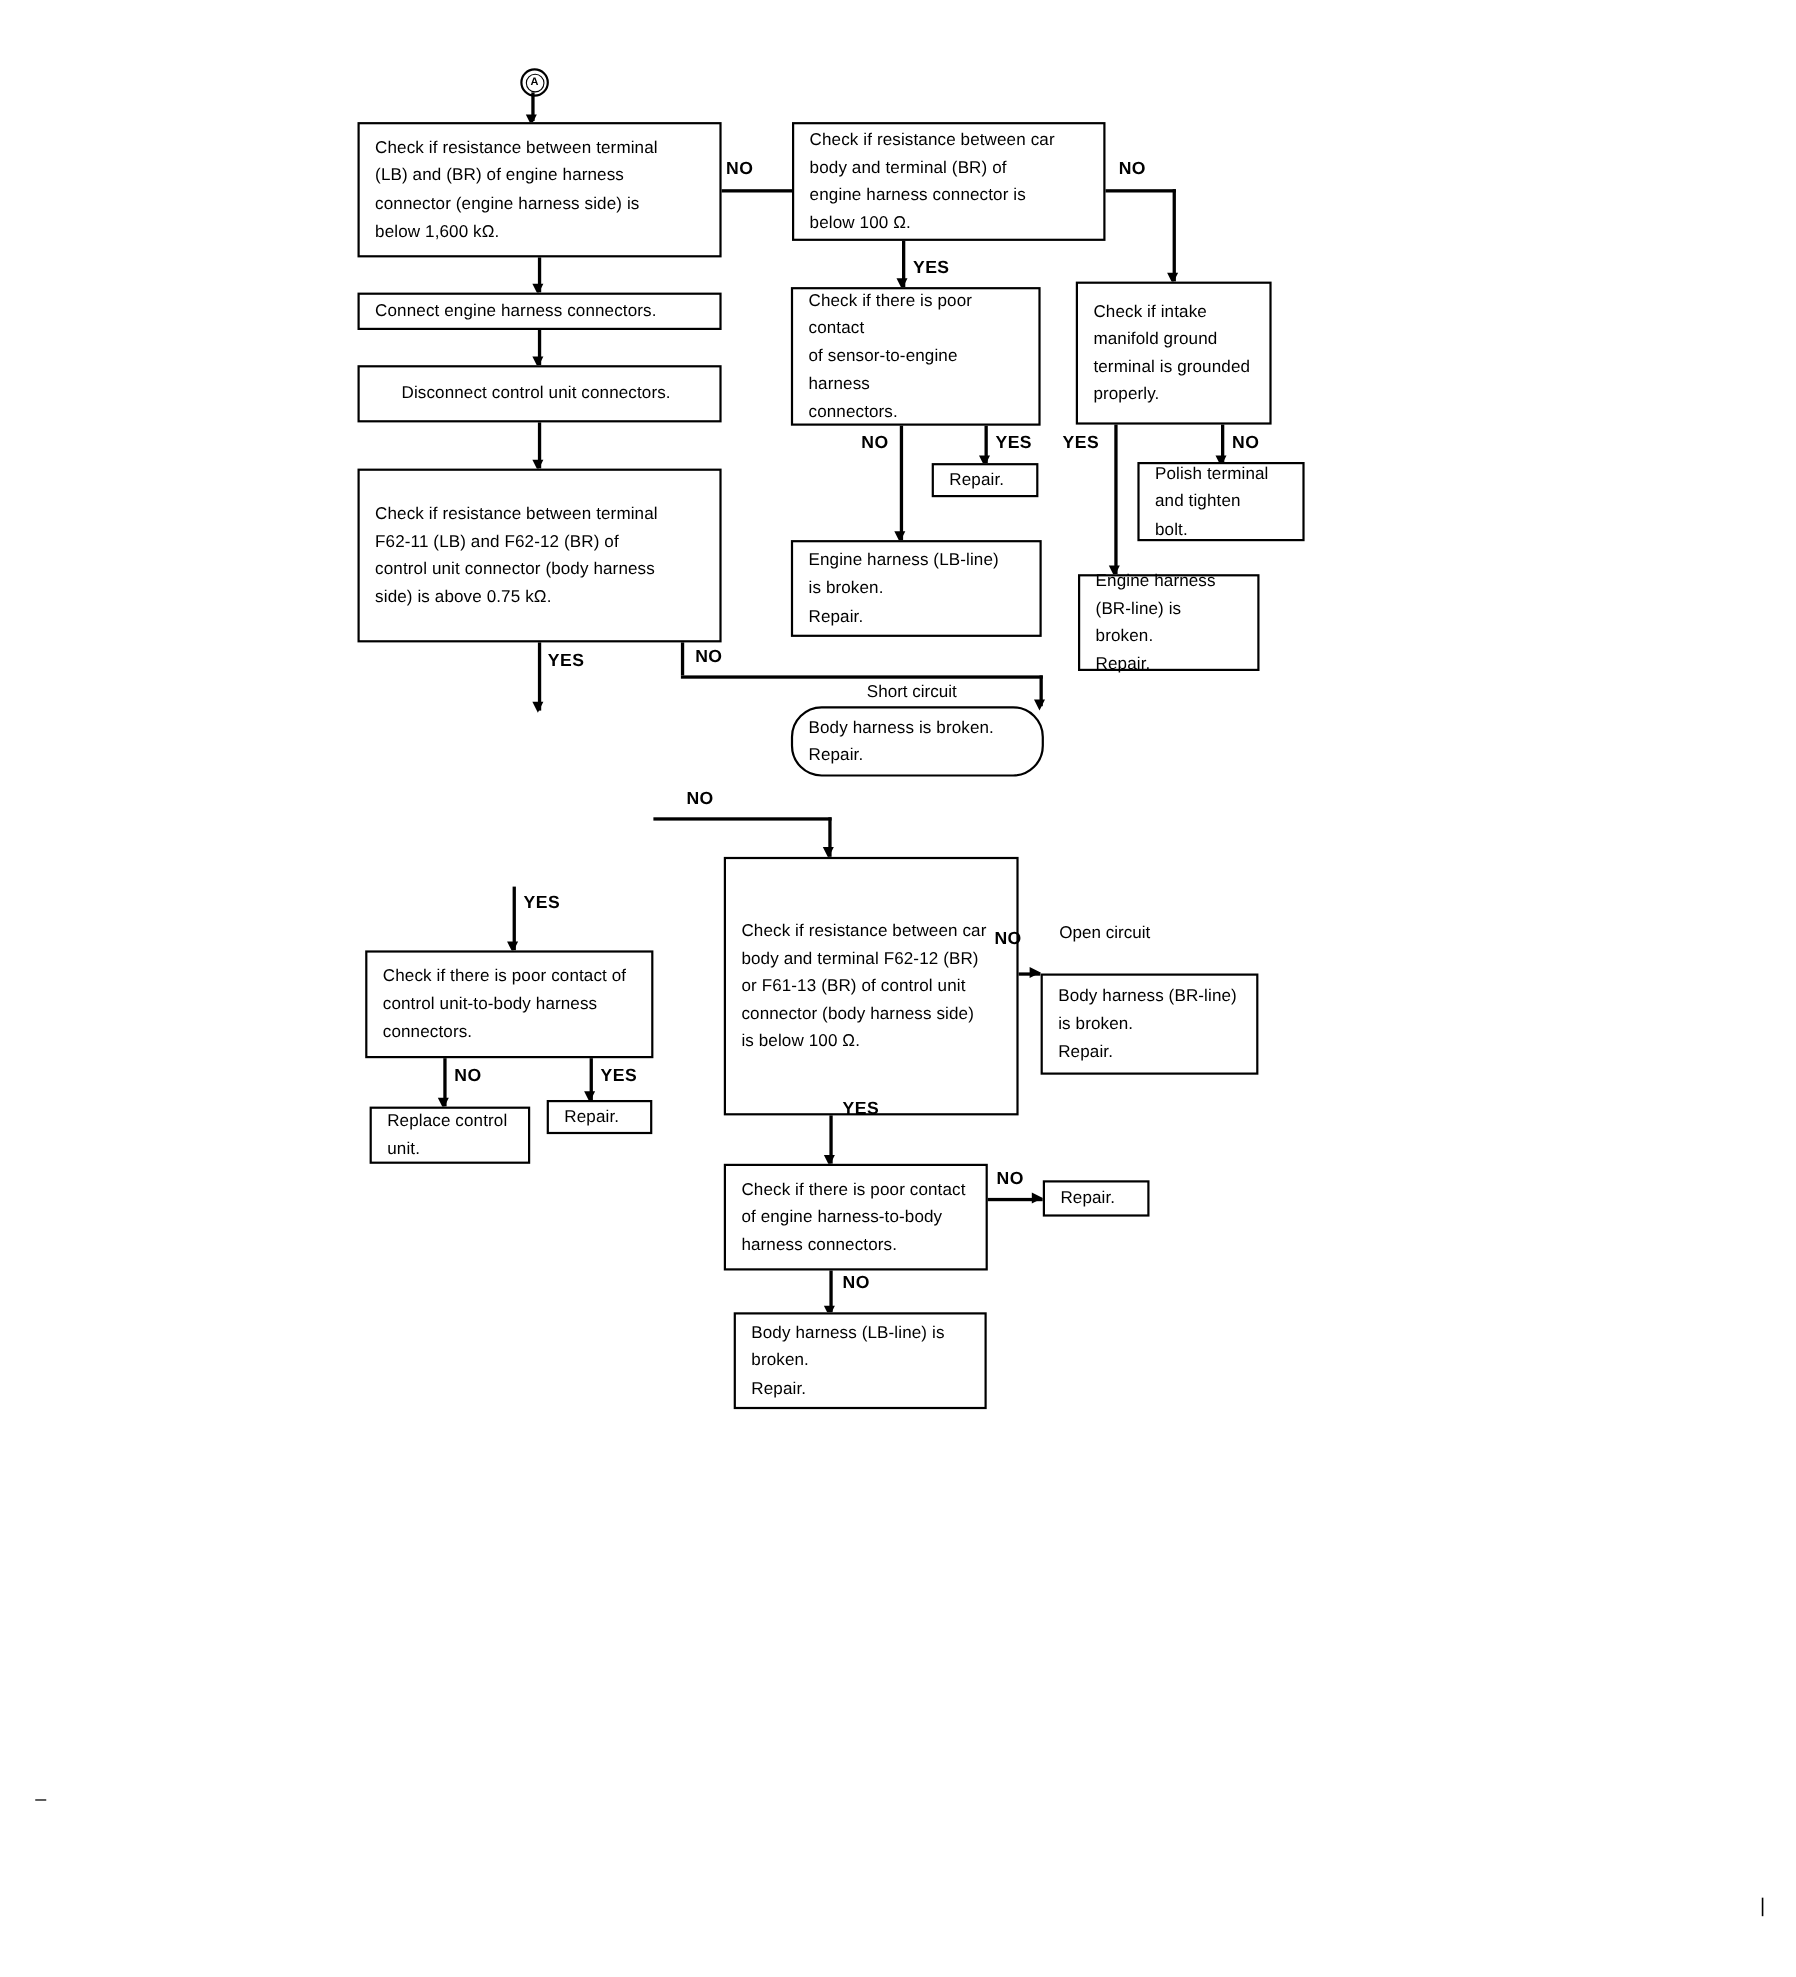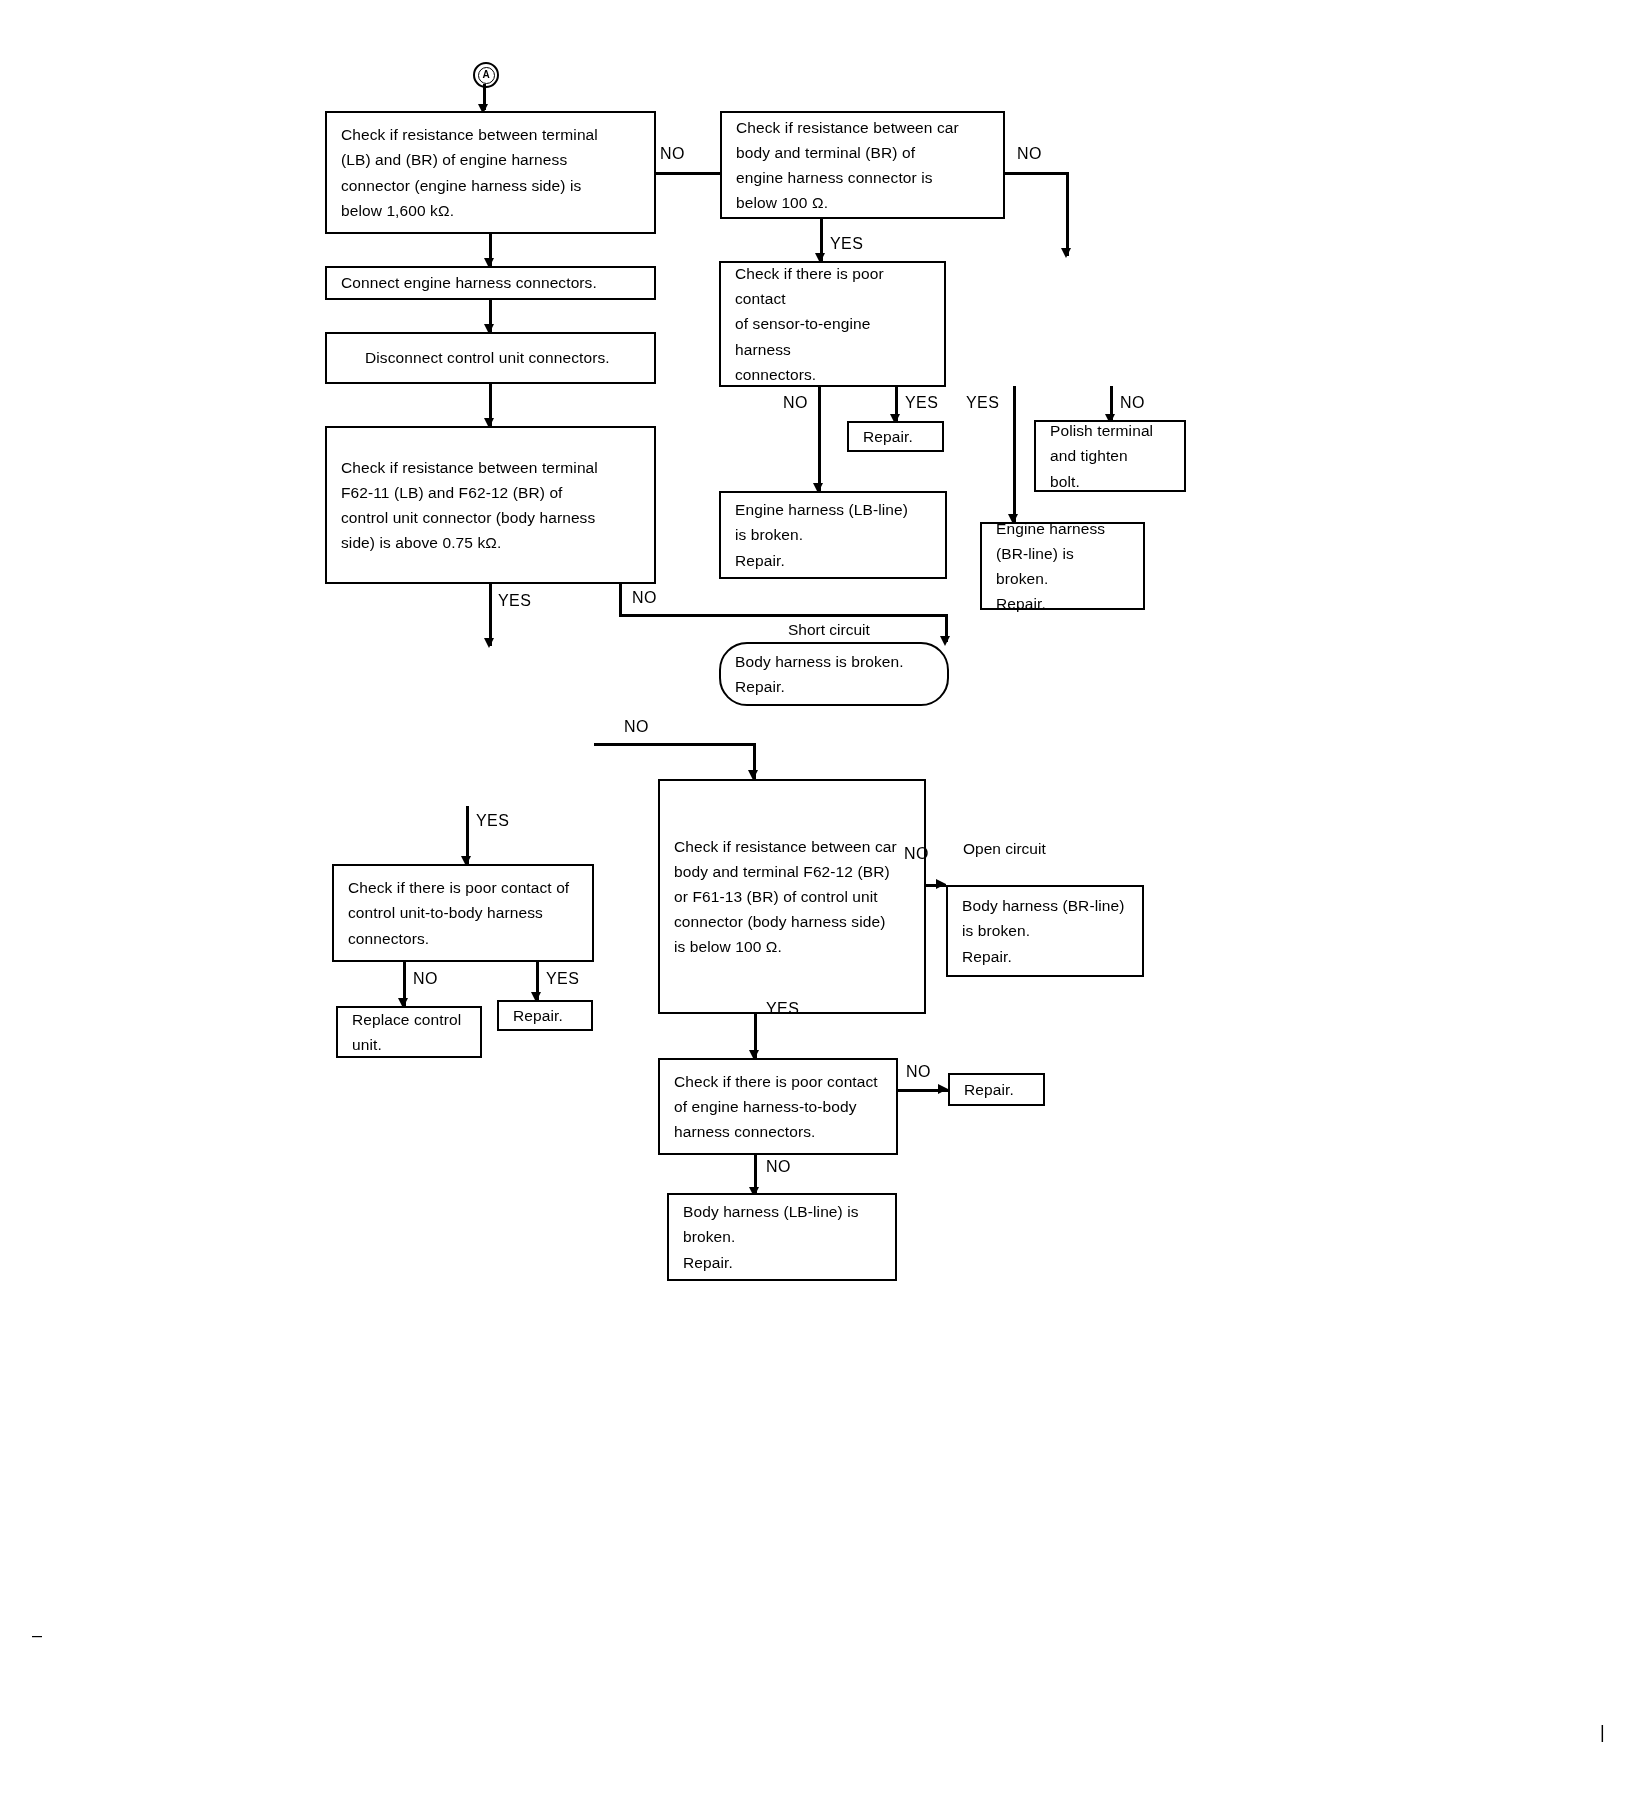--- a/index.html
+++ b/index.html
@@ -52,21 +52,21 @@
   .arw.right {
     border-left: 10px solid #000;
     border-top: 5.5px solid transparent;
     border-bottom: 5.5px solid transparent;
     border-right: none;
   }
   
   .elabel {
     position: absolute;
     font-size: 16px;
-    font-weight: 400;
+    font-weight: 700;
     color: #000;
     white-space: nowrap;
     letter-spacing: 0.4px;
   }
   .note {
     position: absolute;
     font-size: 15.5px;
     color: #000;
     white-space: nowrap;
   }
@@ -251,20 +251,28 @@
   </div>
 
   <div class="node" id="n12" style="left:719px; top:491px; width:228px; height:88px;">
     <div class="txt">
       <div>Engine harness (LB-line)</div>
       <div>is broken.</div>
       <div>Repair.</div>
     </div>
   </div>
 
+  <div class="node" id="n13" style="left:978px; top:256px; width:178px; height:130px;">
+    <div class="txt">
+      <div>Check if intake</div>
+      <div>manifold ground</div>
+      <div>terminal is grounded</div>
+      <div>properly.</div>
+    </div>
+  </div>
 
   <div class="ln v" style="left:1013px; top:386px; height:136px;"></div>
   <div class="arw" style="left:1008px; top:514px;"></div>
   <div class="elabel" style="left:966px; top:394px;">YES</div>
 
   <div class="ln v" style="left:1110px; top:386px; height:34px;"></div>
   <div class="arw" style="left:1105px; top:414px;"></div>
   <div class="elabel" style="left:1120px; top:394px;">NO</div>
 
   <div class="node" id="n14" style="left:1034px; top:420px; width:152px; height:72px;">

